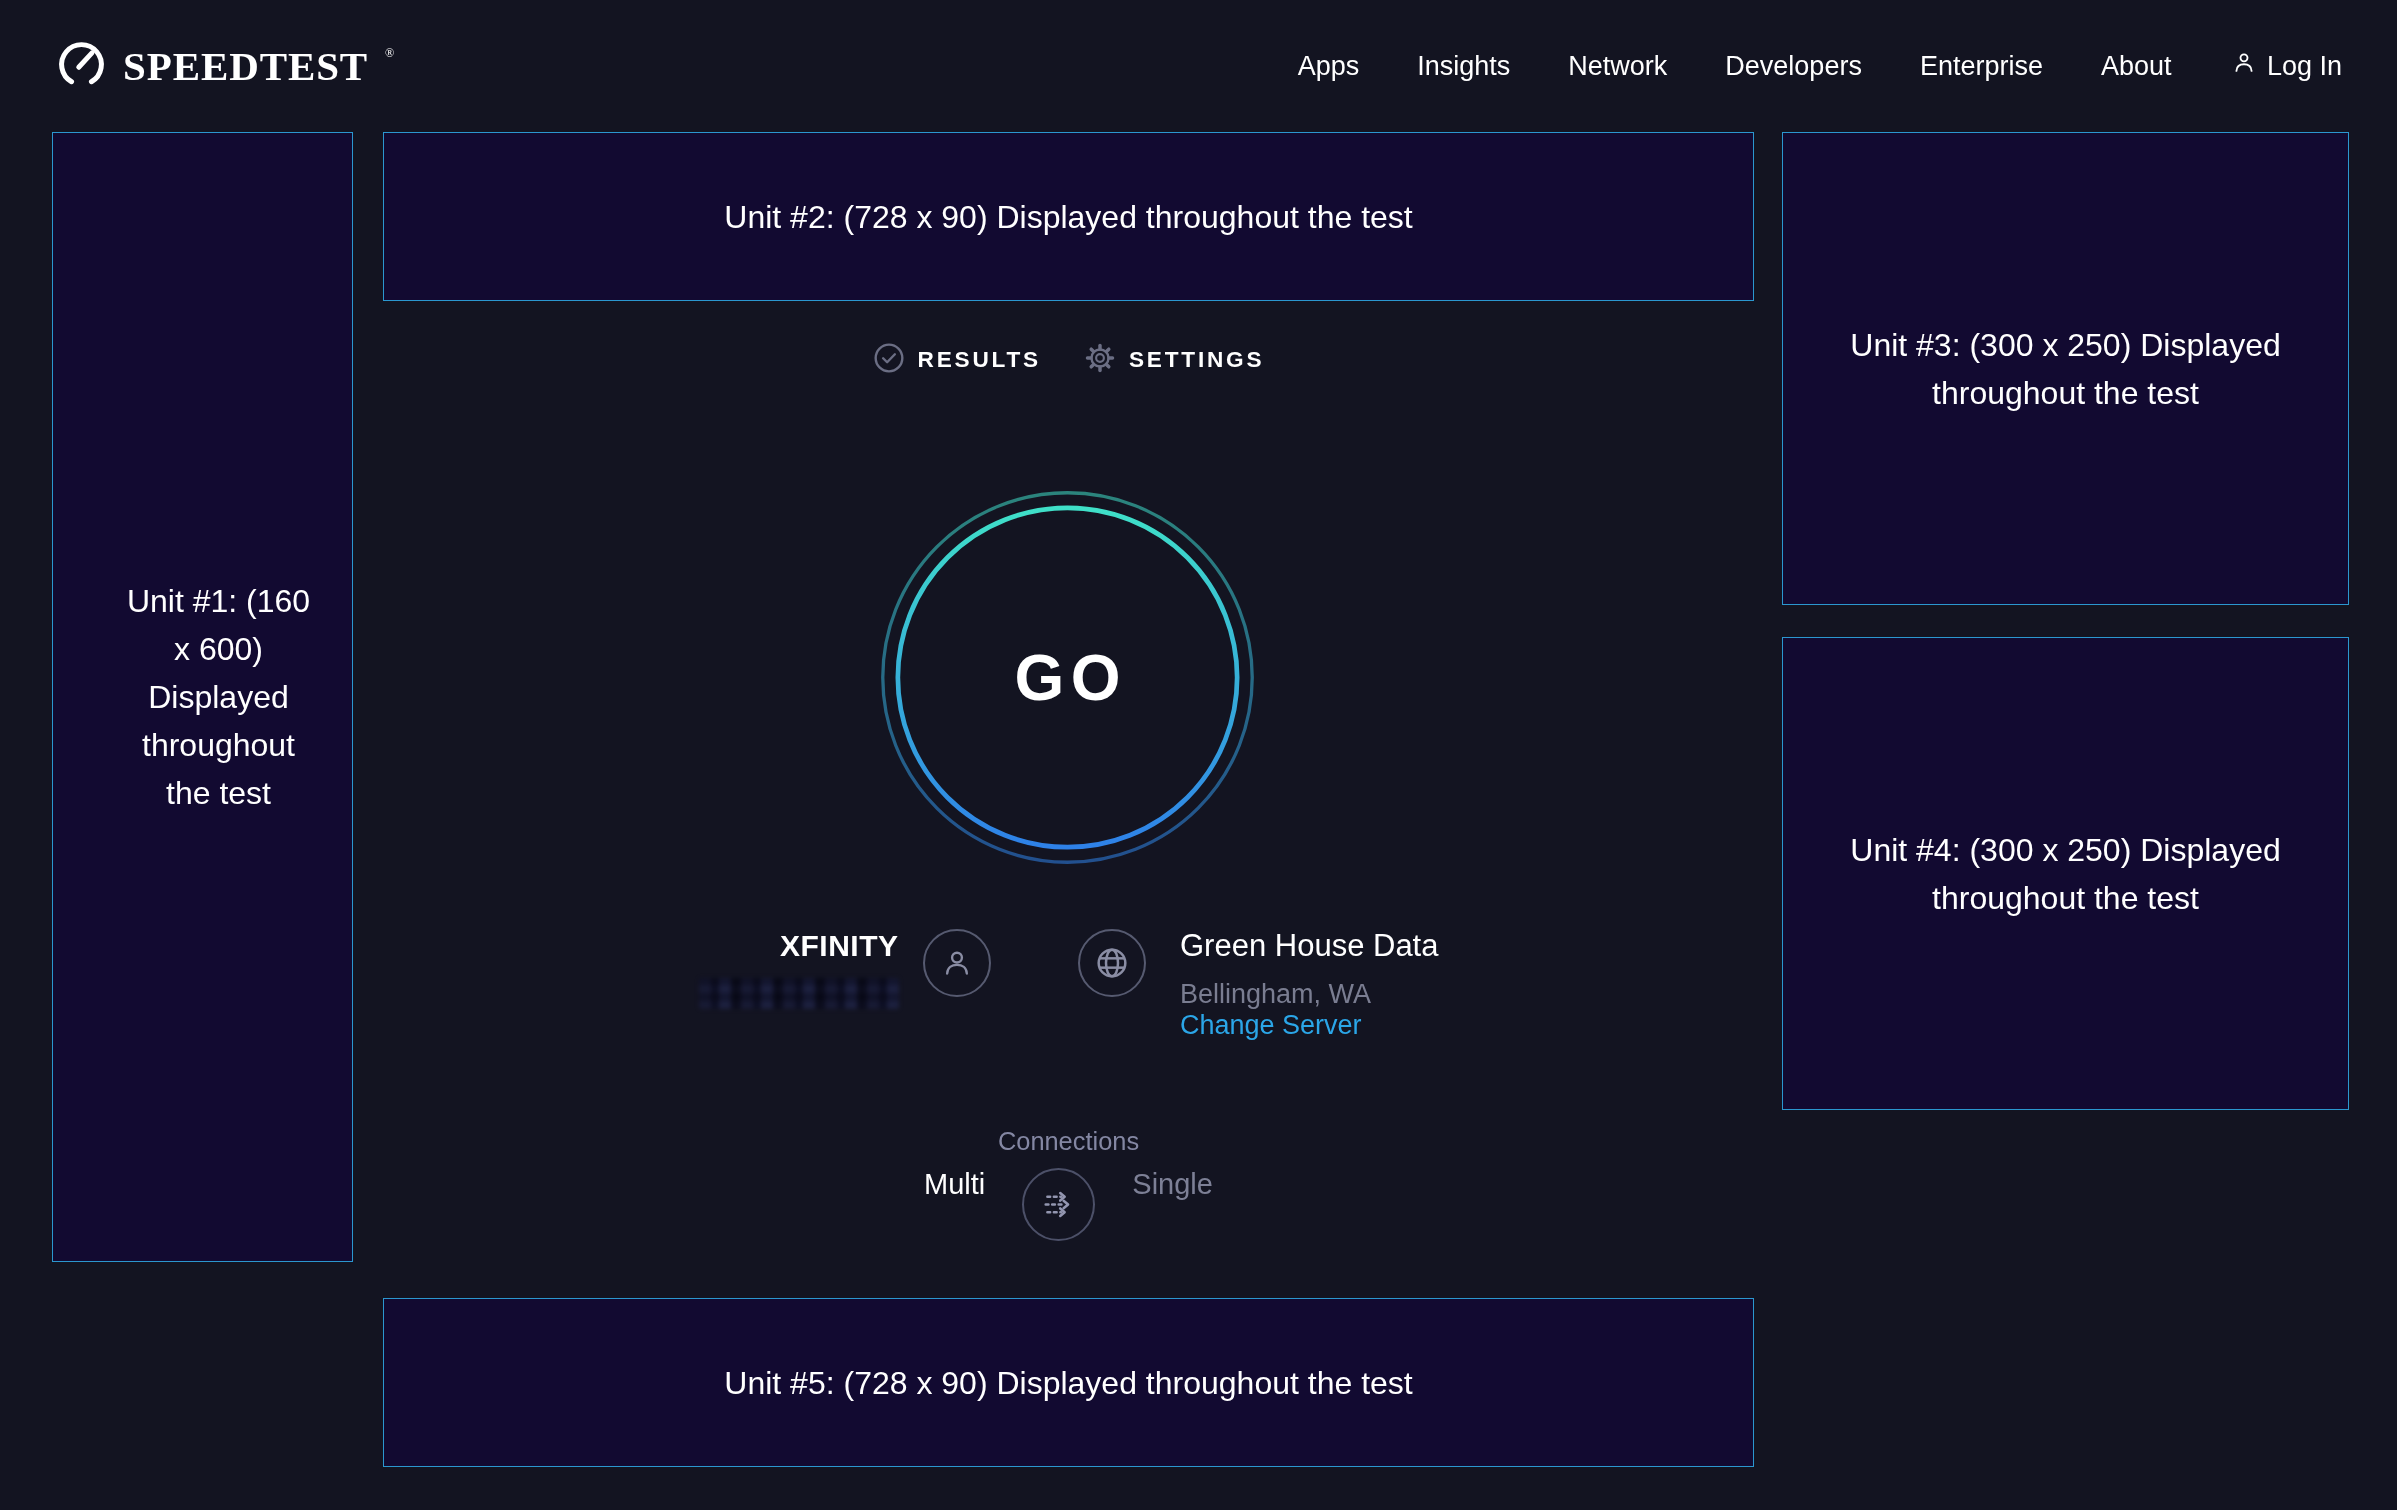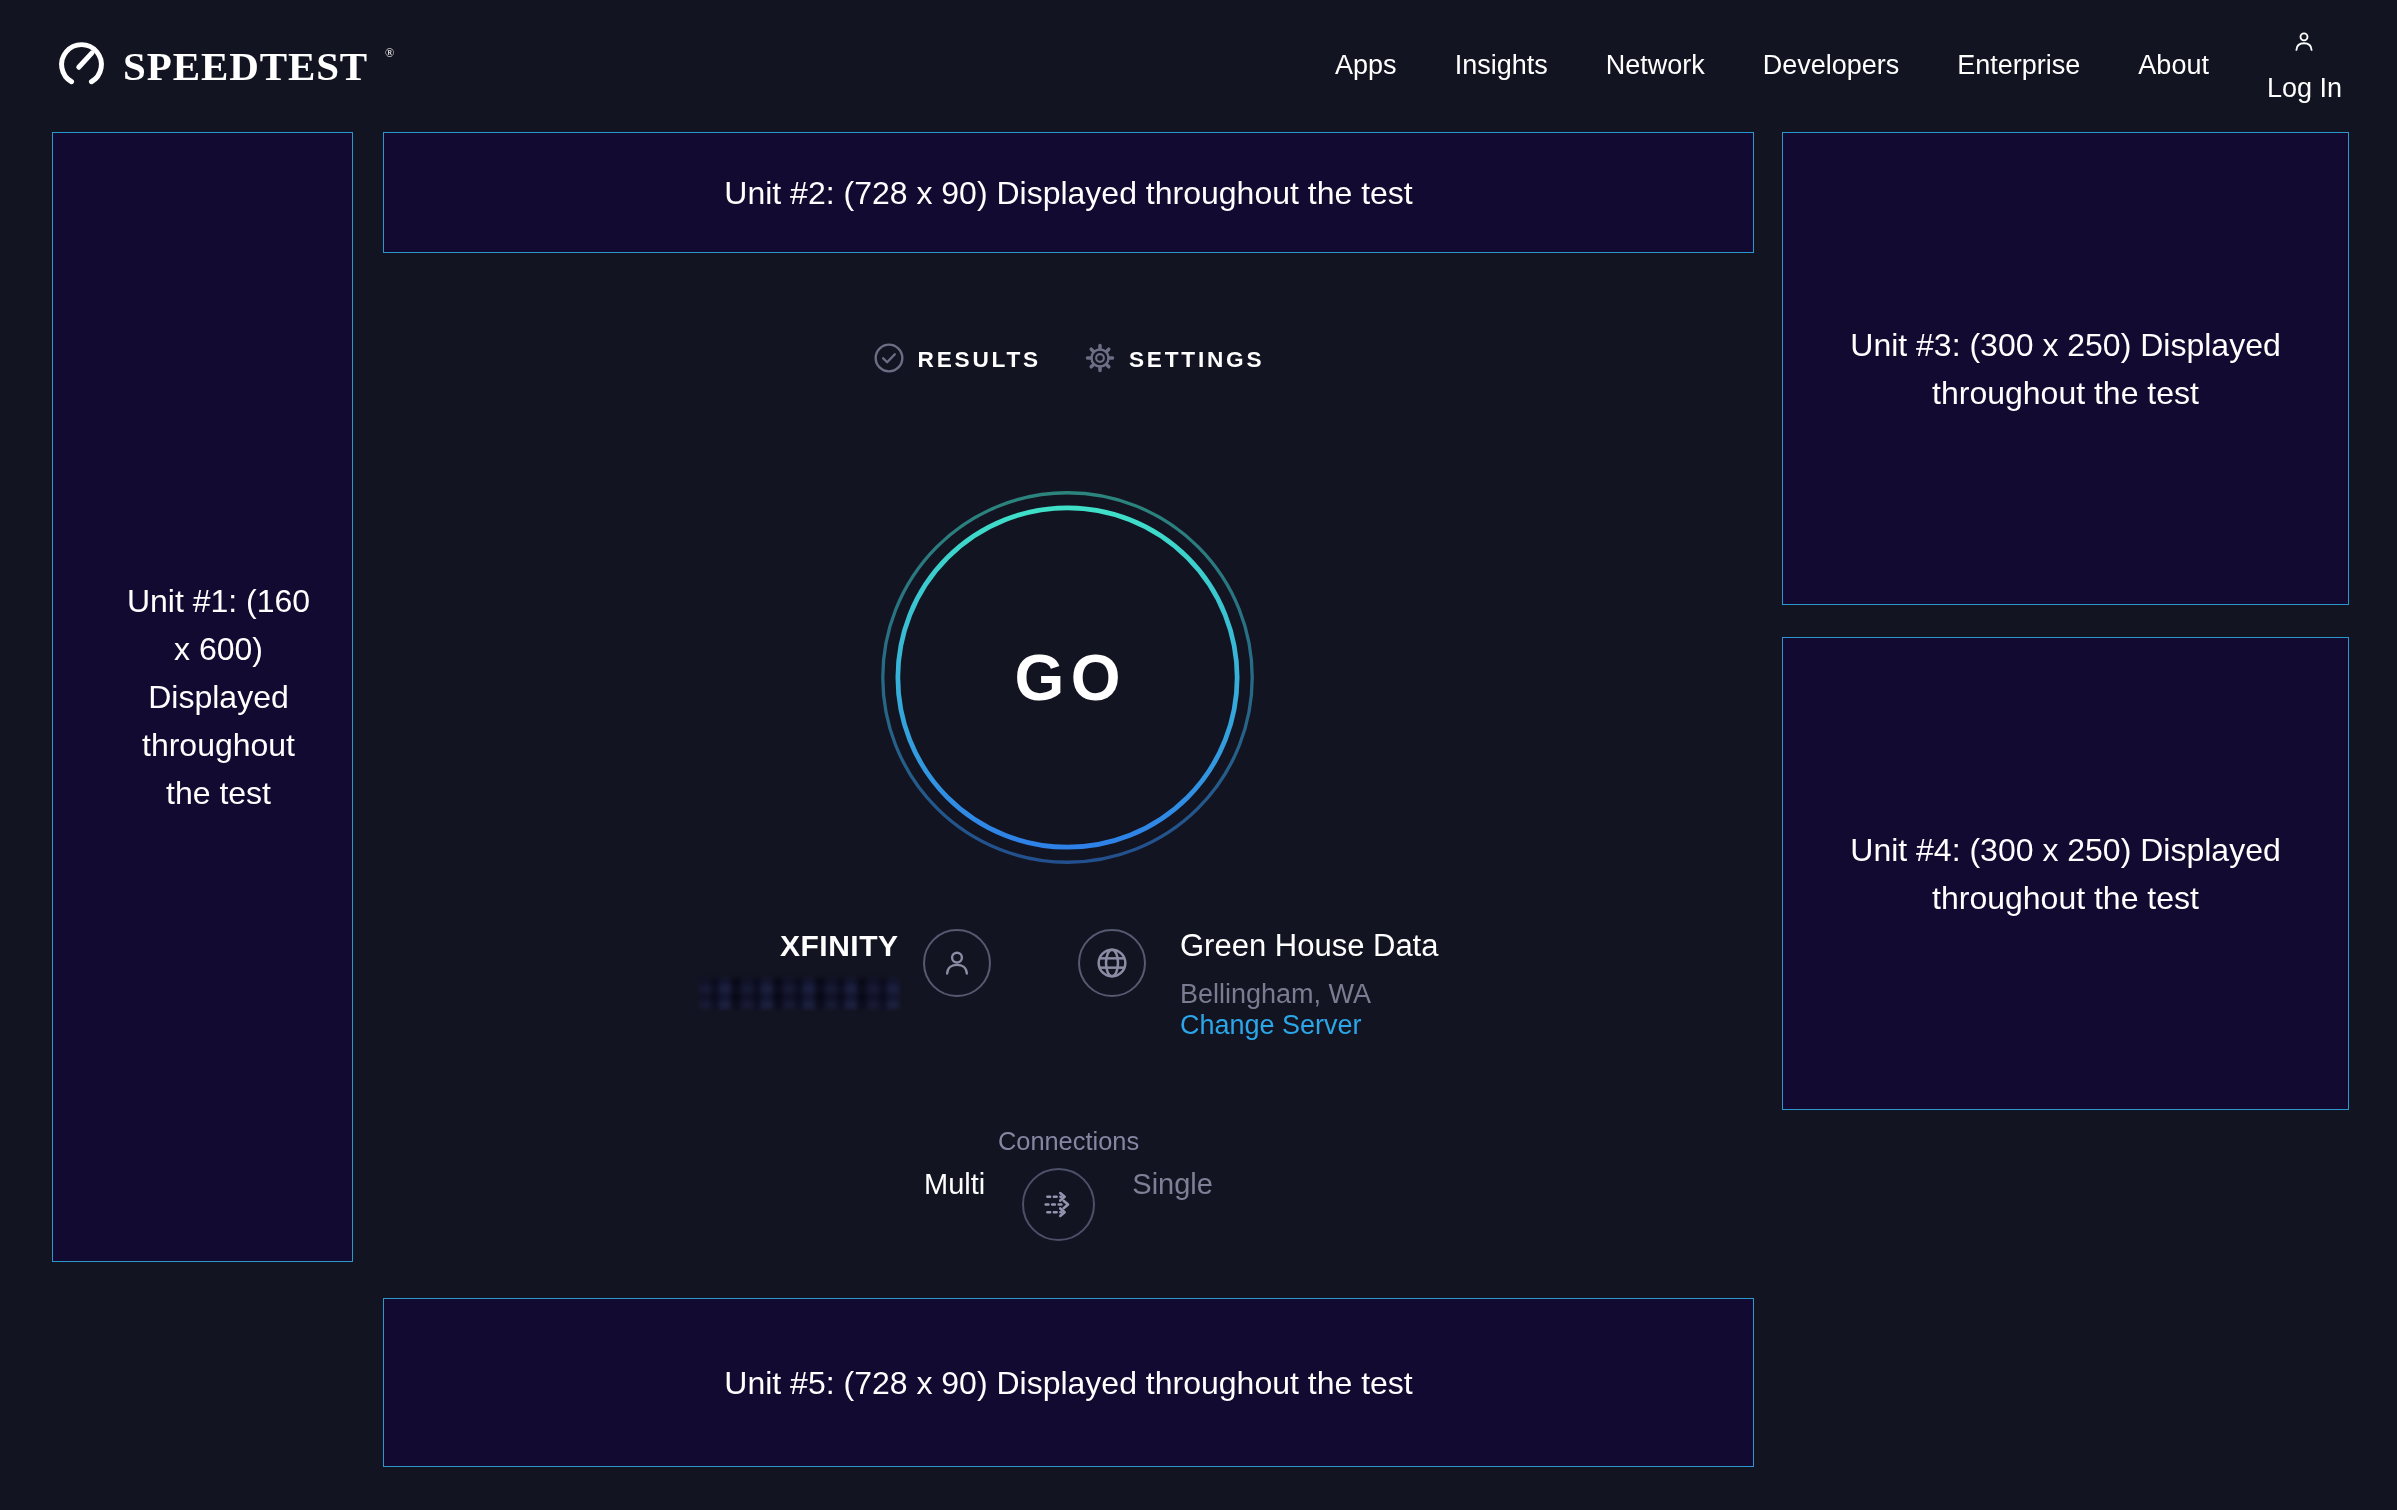--- a/index.html
+++ b/index.html
@@ -12,31 +12,31 @@
   
   .header {
     position:absolute; left:0; top:0; width:2397px; height:132px;
     display:flex; align-items:center; padding:0 55px 0 55px;
   }
   .logo { display:flex; align-items:center; gap:15px; cursor:pointer;font-family:Liberation Serif, serif; }
   .logo-text { font-size:41px; font-weight:bold; letter-spacing:0.9px; }
   .logo-tm { font-size:12.2px; vertical-align:top; position:relative; top:-13px; left:1.9px; }
   .nav { margin-left:auto; display:flex; align-items:center; gap:58px; }
   .nav-item { font-size:27px; color:#ffffff; text-decoration:none; cursor:pointer; }
-  .login { display:flex; align-items:center; gap:9.4px;flex-direction:column; }
+  .login { display:flex; align-items:center; gap:9.4px; }
 
   
   .ad {
     position:absolute; background:#120a31; border:1.9px solid #2b97cf;
     display:flex; align-items:center; justify-content:center;
     text-align:center; color:#fff; font-size:32px; line-height:1.5; cursor:pointer;
   }
   .ad-1 { left:52px;  top:132px;  width:301px;  height:1130px;padding-left:32px; }
   .ad-1 .ad-text { width:194px; }
-  .ad-2 { left:383px; top:132px;  width:1371px; height:121px; }
+  .ad-2 { left:383px; top:132px;  width:1371px; height:169px; }
   .ad-3 { left:1782px; top:132px; width:567px;  height:473px; }
   .ad-3 .ad-text, .ad-4 .ad-text { width:490px; }
   .ad-4 { left:1782px; top:637px; width:567px;  height:473px; }
   .ad-5 { left:383px; top:1298px; width:1371px; height:169px; }
 
   
   .tabs {
     position:absolute; left:383px; top:342px; width:1371px;
     display:flex; justify-content:center; gap:43px;
   }

